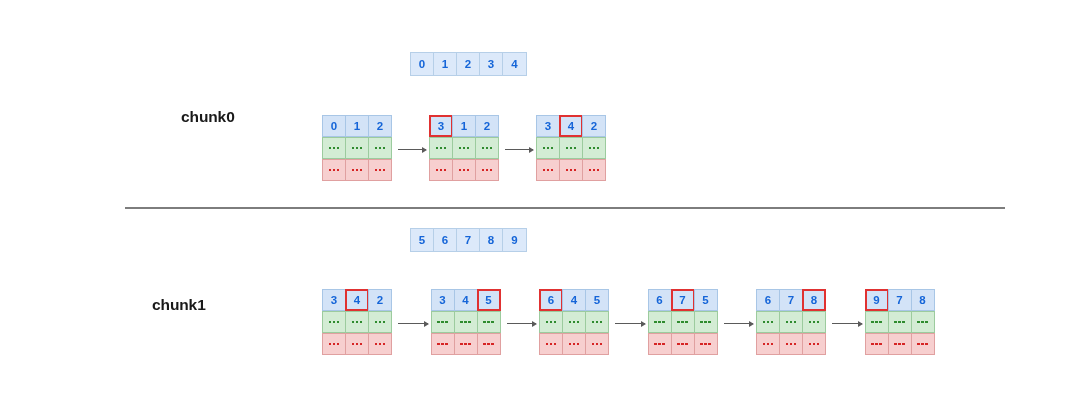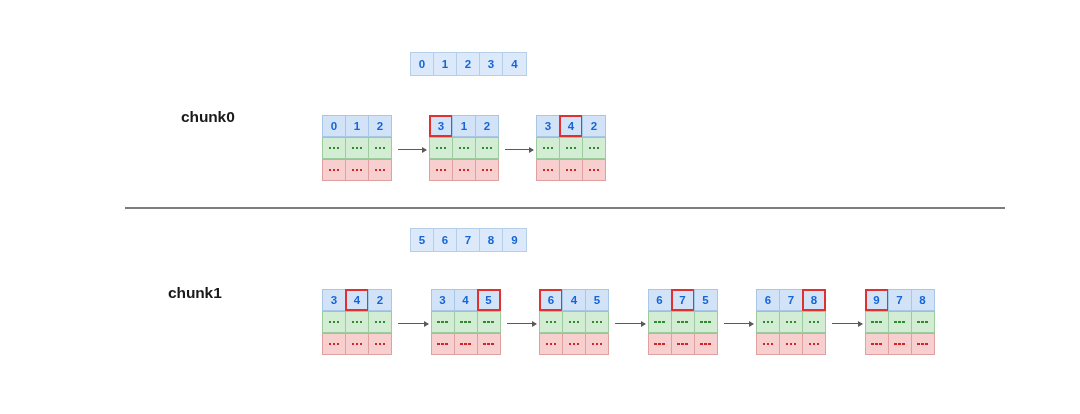--- a/index.html
+++ b/index.html
@@ -309,21 +309,21 @@
         </div>
         <div class="cell">
           <span class="dots">
             <i></i>
             <i></i>
             <i></i>
           </span>
         </div>
       </div>
     </div>
-    <div class="chunk-label" style="left: 152px; top: 284px; margin-left: 16px;">chunk1</div>
+    <div class="chunk-label" style="left: 152px; top: 296px;">chunk1</div>
     <div class="index-strip" style="left: 410px; top: 228px;">
       <div class="index-cell">5</div>
       <div class="index-cell">6</div>
       <div class="index-cell">7</div>
       <div class="index-cell">8</div>
       <div class="index-cell">9</div>
     </div>
     <div class="grid" style="left: 323px; top: 290px;">
       <div class="grid-row row-top">
         <div class="cell">3</div>

